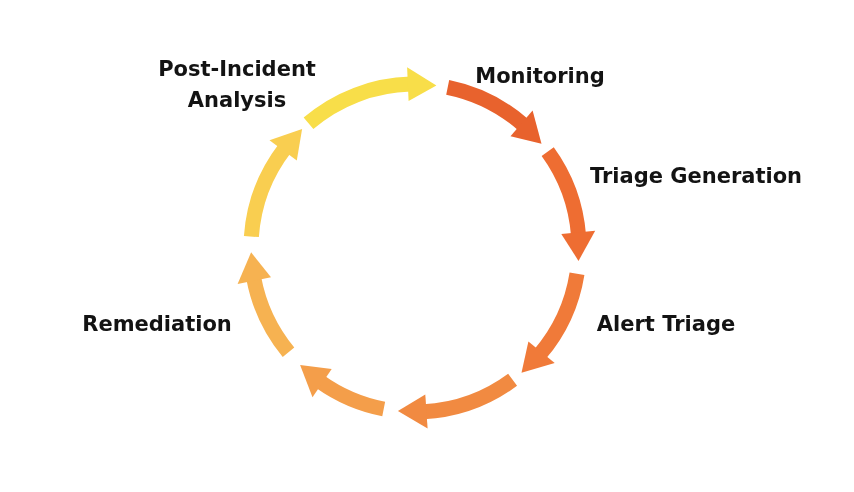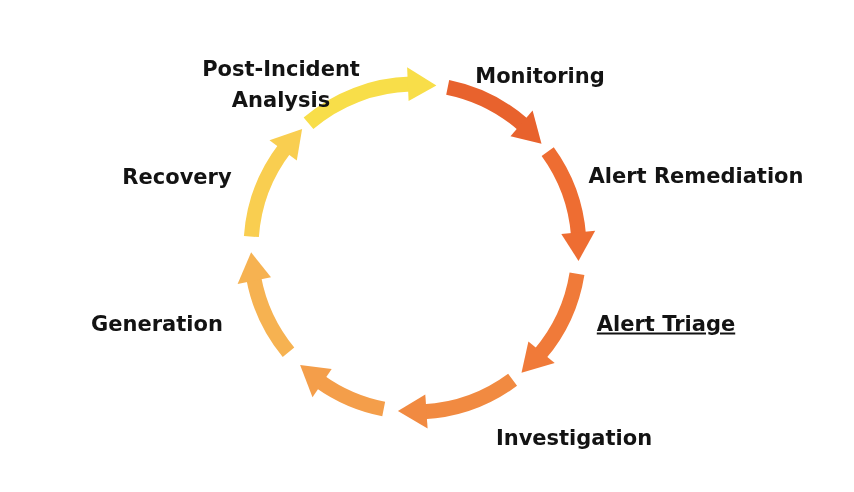--- a/index.html
+++ b/index.html
@@ -31,26 +31,26 @@
     white-space: nowrap;
     text-align: center;
     line-height: 31px;
     letter-spacing: 0px;
   }
   .stage-label.multiline {
     white-space: pre-line;
   }
   .pos-monitoring        { left: 540px; top: 76px;  }
   .pos-alert-generation  { left: 696px; top: 176px; }
-  .pos-alert-triage      { left: 666px; top: 324px; text-decoration: underline; }
+  .pos-alert-triage      { left: 666px; top: 324px; }
   .pos-investigation     { left: 574px; top: 438px; }
   .pos-incident-response { left: 210px; top: 436px; }
   .pos-remediation       { left: 157px; top: 324px; }
   .pos-recovery          { left: 177px; top: 177px; }
-  .pos-post-incident     { left: 237px; top: 85px; margin-left: 44px;  }
+  .pos-post-incident     { left: 237px; top: 85px;  }
 </style>
 </head>
 <body>
 
 <div class="canvas">
 
   <svg id="cycle-svg" viewBox="0 0 854 492" xmlns="http://www.w3.org/2000/svg">
       <path d="M 447.7 87.3 A 164 164 0 0 1 523.7 125.2" fill="none" stroke="#E8622D" stroke-width="15"></path>
       <polygon points="532.6,110.4 510.5,136.2 541.5,143.7" fill="#E8622D"></polygon>
       <path d="M 547.7 151.6 A 164 164 0 0 1 578.5 235.1" fill="none" stroke="#EE6D32" stroke-width="15"></path>
@@ -64,27 +64,25 @@
       <path d="M 288.5 352.3 A 164 164 0 0 1 253.7 277.9" fill="none" stroke="#F6B251" stroke-width="15"></path>
       <polygon points="237.6,284.1 271.0,277.3 251.1,252.3" fill="#F6B251"></polygon>
       <path d="M 251.4 236.6 A 164 164 0 0 1 284.9 148.2" fill="none" stroke="#F9CE50" stroke-width="15"></path>
       <polygon points="269.5,140.3 296.8,160.6 302.1,129.0" fill="#F9CE50"></polygon>
       <path d="M 308.5 123.3 A 164 164 0 0 1 410.7 84.1" fill="none" stroke="#F8DE49" stroke-width="15"></path>
       <polygon points="407.1,67.2 408.6,101.1 436.4,85.4" fill="#F8DE49"></polygon>
     </svg>
 
   <div class="stage-label pos-monitoring">Monitoring</div>
 
-  <div class="stage-label pos-alert-generation">Alert Remediation</div>
+  <div class="stage-label pos-alert-generation">Triage Generation</div>
 
   <div class="stage-label pos-alert-triage">Alert Triage</div>
 
-  <div class="stage-label pos-investigation">Investigation</div>
 
 
-  <div class="stage-label pos-remediation">Generation</div>
+  <div class="stage-label pos-remediation">Remediation</div>
 
-  <div class="stage-label pos-recovery">Recovery</div>
 
   <div class="stage-label multiline pos-post-incident">Post-Incident
 Analysis</div>
 
 </div>
 
 </body></html>

